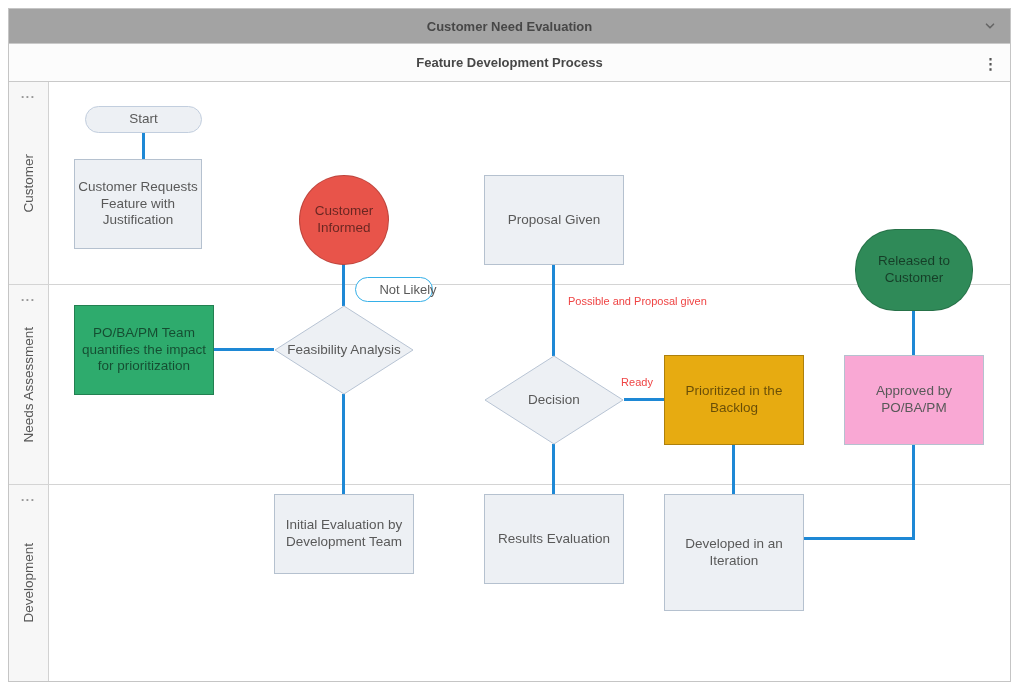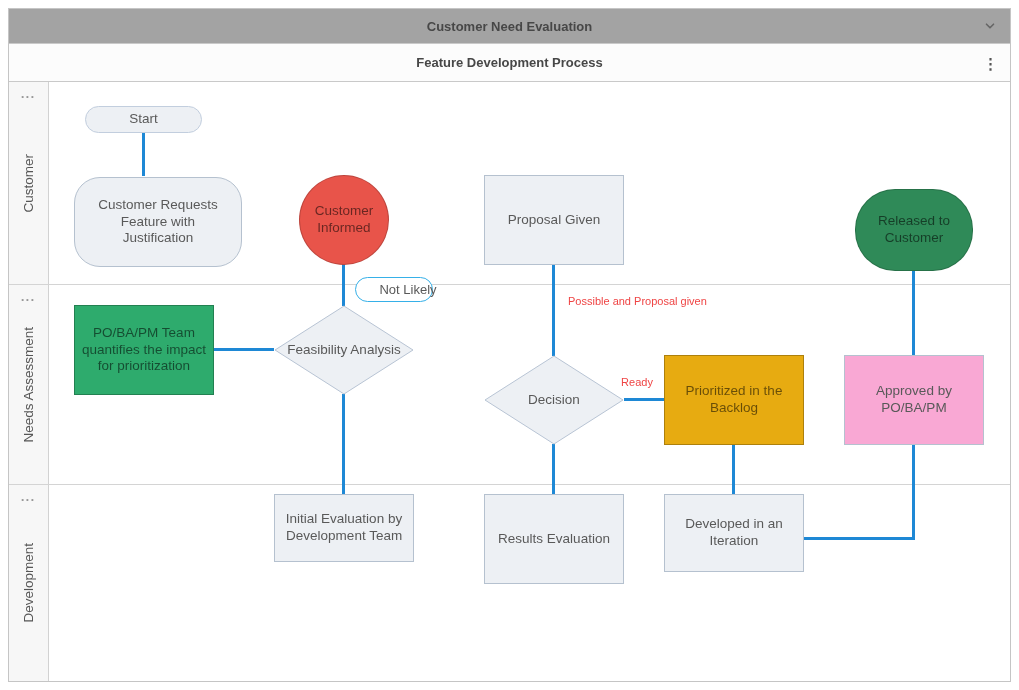--- a/index.html
+++ b/index.html
@@ -38,21 +38,21 @@
   .edge.h { height:3px; }
 
   .node { position:absolute; z-index:2; display:flex; align-items:center; justify-content:center;
           text-align:center; }
   .nlabel { font-size:13.5px; line-height:1.25; color:#595959; white-space:pre-line; }
   .box { border:1px solid #b5c1cf; }
   .box.colored { border:1px solid rgba(0,0,0,0.25); }
   .colored .nlabel { color:rgba(0,0,0,0.55); }
   .pillshape { border:1px solid #c2cede; border-radius:14px; }
   .circle { border-radius:50%; border:1px solid rgba(0,0,0,0.18); }
-  .terminator { border-radius:40px; border:1px solid rgba(0,0,0,0.18); }
+  .terminator { border-radius:40px; border:1px solid rgba(0,0,0,0.18);margin-top:40px; }
   .diamond { background:transparent !important; }
   .diamond svg { position:absolute; left:0; top:0; }
   .diamond .nlabel { position:relative; z-index:1; }
 
   .edge-pill { position:absolute; z-index:3; background:#ffffff; border:1px solid #36b0e8;
                border-radius:13px; display:flex; align-items:center; justify-content:center; }
   .edge-pill span { font-size:13px; color:#595959; white-space:nowrap;margin-left:28px; }
   .edge-text { position:absolute; z-index:3; font-size:11px; color:#ef4444; white-space:nowrap; }
   .edge-text.center { text-align:center; }
 </style>
@@ -111,21 +111,21 @@
     <div class="edge h" style="left: 624px; top: 398px; width: 40px; background-color: rgb(30, 136, 213);"></div>
     <div class="edge v" style="left: 732px; top: 444px; height: 51px; background-color: rgb(30, 136, 213);"></div>
     <div class="edge v" style="left: 912px; top: 270px; height: 86px; background-color: rgb(30, 136, 213);"></div>
     <div class="edge v" style="left: 912px; top: 444px; height: 96px; background-color: rgb(30, 136, 213);"></div>
     <div class="edge h" style="left: 804px; top: 537px; width: 111px; background-color: rgb(30, 136, 213);"></div>
 
     <div class="node pillshape" style="left: 85px; top: 106px; width: 117px; height: 27px; background-color: rgb(237, 240, 244);">
       <span class="nlabel">Start</span>
     </div>
 
-    <div class="node box" style="left: 74px; top: 177px; width: 168px; height: 90px; background-color: rgb(237, 240, 244); border-radius: 26px;">
+    <div class="node box" style="left: 74px; top: 159px; width: 128px; height: 90px; background-color: rgb(237, 240, 244);">
       <span class="nlabel">Customer Requests
 Feature with
 Justification</span>
     </div>
 
     <div class="node circle colored" style="left: 299px; top: 175px; width: 90px; height: 90px; background-color: rgb(232, 84, 74);">
       <span class="nlabel">Customer
 Informed</span>
     </div>
 
@@ -161,30 +161,30 @@
     <div class="node box colored" style="left: 664px; top: 355px; width: 140px; height: 90px; background-color: rgb(231, 171, 17);">
       <span class="nlabel">Prioritized in the
 Backlog</span>
     </div>
 
     <div class="node box" style="left: 844px; top: 355px; width: 140px; height: 90px; background-color: #f9a8d4;">
       <span class="nlabel">Approved by
 PO/BA/PM</span>
     </div>
 
-    <div class="node box" style="left: 274px; top: 494px; width: 140px; height: 68px; background-color: rgb(237, 240, 244); text-align: right;">
+    <div class="node box" style="left: 274px; top: 494px; width: 140px; height: 80px; background-color: rgb(237, 240, 244);">
       <span class="nlabel">Initial Evaluation by
 Development Team</span>
     </div>
 
     <div class="node box" style="left: 484px; top: 494px; width: 140px; height: 90px; background-color: rgb(237, 240, 244);">
       <span class="nlabel">Results Evaluation</span>
     </div>
 
-    <div class="node box" style="left: 664px; top: 494px; width: 140px; height: 78px; background-color: rgb(237, 240, 244);">
+    <div class="node box" style="left: 664px; top: 494px; width: 140px; height: 117px; background-color: rgb(237, 240, 244);">
       <span class="nlabel">Developed in an
 Iteration</span>
     </div>
 
     <div class="edge-pill" style="left: 355px; top: 277px; width: 78px; height: 25px; border-color: rgb(54, 176, 232);">
       <span>Not Likely</span>
     </div>
     <div class="edge-text" style="left:568px;top:295px">Possible and Proposal given</div>
     <div class="edge-text center" style="left:615px;top:376px;width:44px">Ready</div>
 

